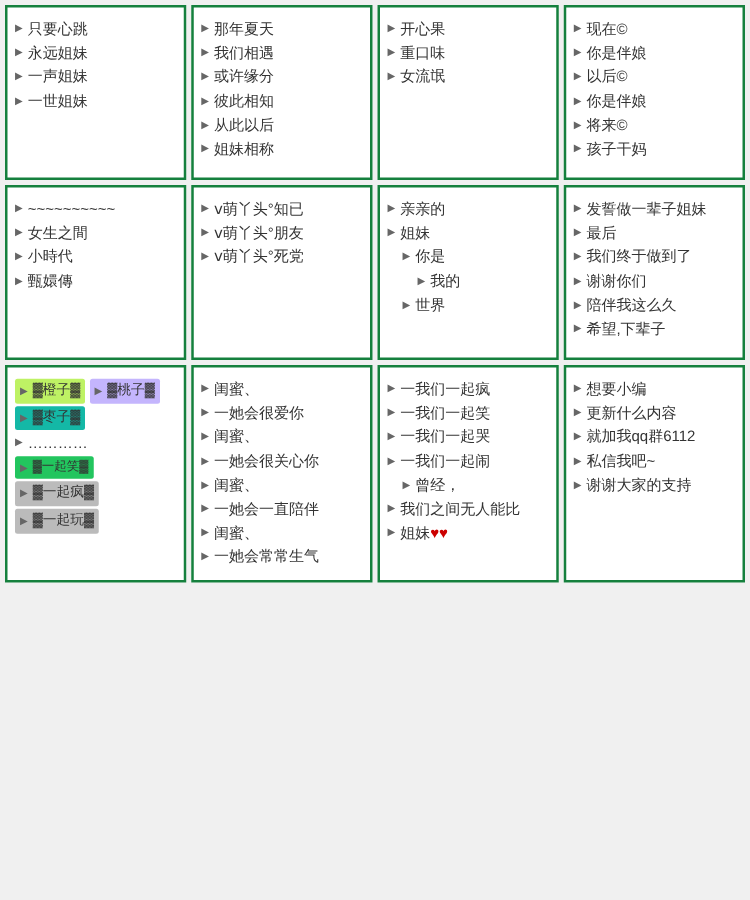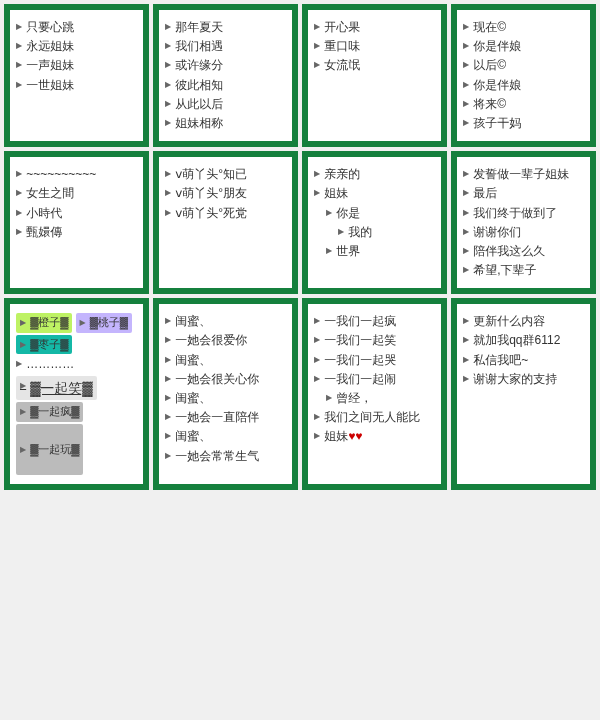--- a/index.html
+++ b/index.html
@@ -16,21 +16,21 @@
       color: #333;
     }
     .grid {
       display: grid;
       grid-template-columns: repeat(4, 1fr);
       gap: 4px;
       padding: 4px;
     }
     .card {
       background: #fff;
-      border: 6px solid #15803d;
+      border: 2px solid #15803d;
       padding: 8px 6px;
       min-height: 140px;
     }
     .card ul {
       list-style: none;
       padding: 0;
     }
     .card ul li {
       display: flex;
       align-items: flex-start;
@@ -123,23 +123,23 @@
       <li>希望,下辈子</li>
     </ul>
   </div>
 
   <div class="card">
     <ul>
       <li style="background:#bef264;display:inline-flex;padding:1px 4px;margin:1px 0;border-radius:2px;font-size:11px;">▓橙子▓</li>
       <li style="background:#c4b5fd;display:inline-flex;padding:1px 4px;margin:1px 0;border-radius:2px;font-size:11px;">▓桃子▓</li>
       <li style="background:#14b8a6;display:inline-flex;padding:1px 4px;margin:1px 0;border-radius:2px;font-size:11px;">▓枣子▓</li>
       <li>…………</li>
-      <li style="background:#e5e5e5;display:inline-flex;padding:1px 4px;margin:1px 0;border-radius:2px;font-size:14px;text-decoration:underline;">▓一起笑▓</li>
+      <li style="background:#22c55e;display:inline-flex;padding:1px 4px;margin:1px 0;border-radius:2px;font-size:10px;">▓一起笑▓</li>
       <li style="background:#bbb;display:inline-flex;padding:1px 4px;margin:1px 0;border-radius:2px;font-size:11px;">▓一起疯▓</li>
-      <li style="background:#bbb;display:inline-flex;padding:17px 4px;margin:1px 0;border-radius:2px;font-size:11px;">▓一起玩▓</li>
+      <li style="background:#bbb;display:inline-flex;padding:1px 4px;margin:1px 0;border-radius:2px;font-size:11px;">▓一起玩▓</li>
     </ul>
   </div>
   <div class="card">
     <ul>
       <li>闺蜜、</li>
       <li>一她会很爱你</li>
       <li>闺蜜、</li>
       <li>一她会很关心你</li>
       <li>闺蜜、</li>
       <li>一她会一直陪伴</li>
@@ -153,19 +153,20 @@
       <li>一我们一起笑</li>
       <li>一我们一起哭</li>
       <li>一我们一起闹</li>
       <li style="padding-left:12px;">曾经，</li>
       <li>我们之间无人能比</li>
       <li>姐妹 <span class="heart-icon">♥♥</span></li>
     </ul>
   </div>
   <div class="card">
     <ul>
+      <li>想要小编</li>
       <li>更新什么内容</li>
       <li>就加我qq群6112</li>
       <li>私信我吧~</li>
       <li>谢谢大家的支持</li>
     </ul>
   </div>
 </div>
 
 </body></html>

